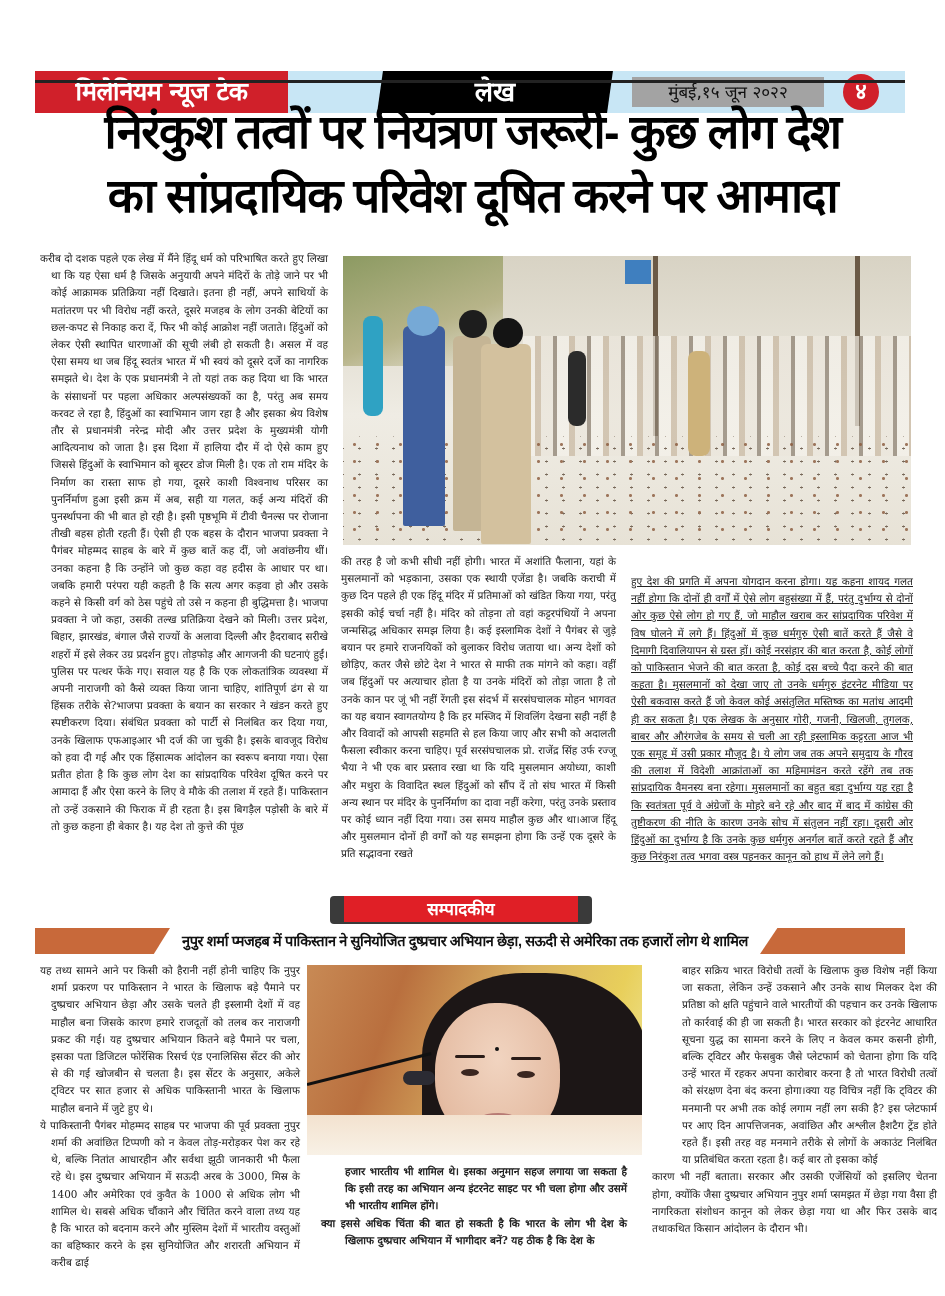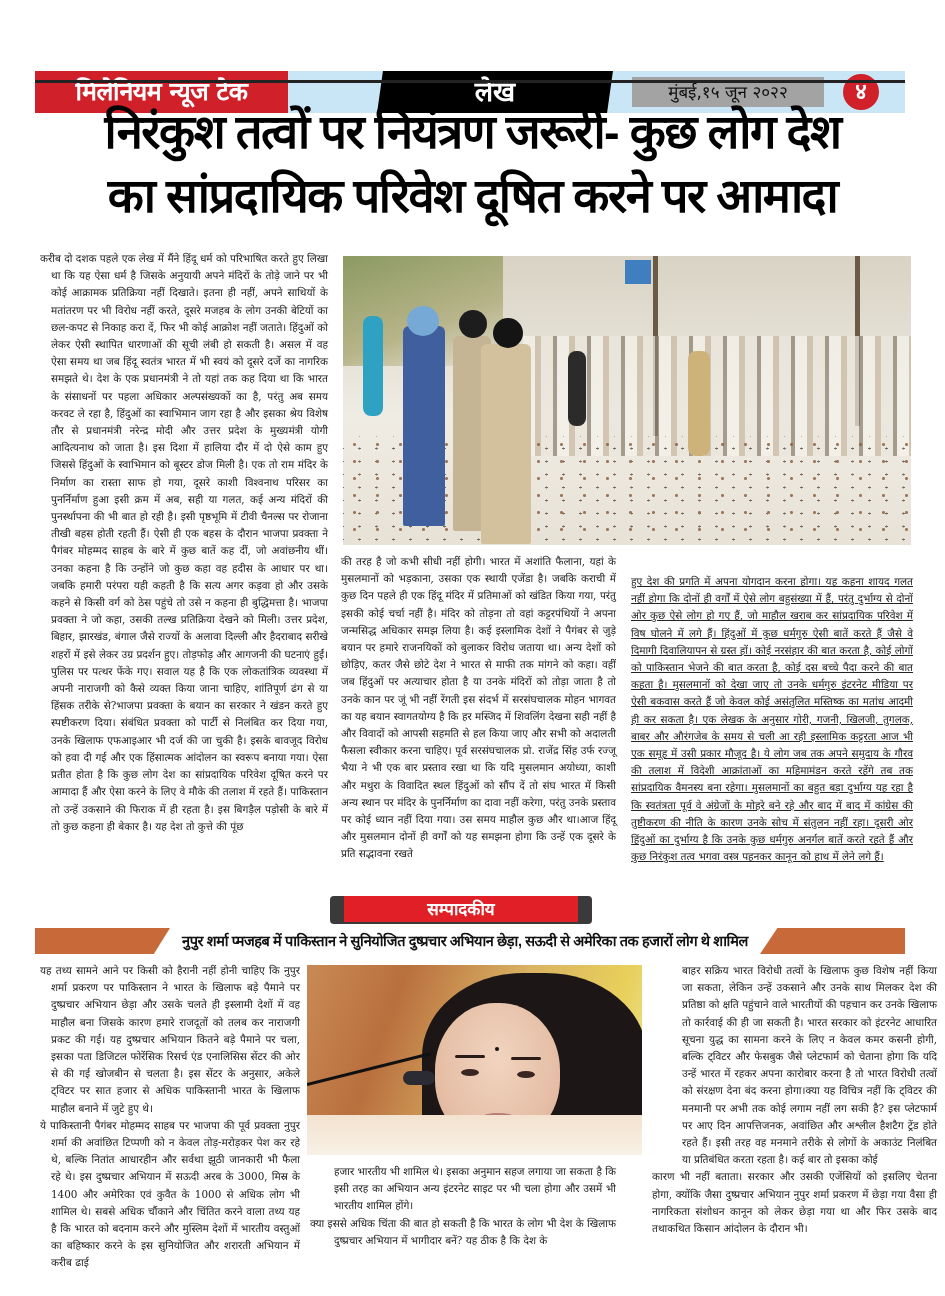--- a/index.html
+++ b/index.html
@@ -72,21 +72,21 @@
                         color: #fff; font-weight: bold; font-size: 17px; line-height: 26px; text-align: center; }
   .sub-banner { position: absolute; left: 35px; top: 928px; width: 870px; height: 26px; }
   .sub-banner .bar { position: absolute; top: 0; height: 26px; background: #c8693a; }
   .sub-banner .bar-left { left: 0; width: 135px; clip-path: polygon(0 0, 100% 0, 88% 100%, 0 100%); }
   .sub-banner .bar-right { right: 0; width: 145px; clip-path: polygon(12% 0, 100% 0, 100% 100%, 0 100%); }
   .sub-banner .sub-text { position: absolute; left: 130px; width: 600px; top: 0; height: 26px; text-align: center;
                           font-family: "Liberation Sans", sans-serif; font-weight: bold; font-size: 14.5px; line-height: 26px;
                           color: #111; letter-spacing: -0.4px; white-space: nowrap; }
 
   .col-e1 { left: 32px; top: 962px; width: 268px; height: 290px; }
-  .col-e2 { left: 302px; top: 1163px; width: 314px; height: 95px; }
+  .col-e2 { left: 313px; top: 1163px; width: 314px; height: 95px; font-weight: bold; }
   .col-e3 { left: 652px; top: 962px; width: 285px; height: 290px; }
   .col-e3 p.indent { padding-left: 30px; }
 </style>
 </head>
 <body>
 
 <header class="masthead">
   <div class="brand">मिलेनियम न्यूज टेक</div>
   <div class="section-tag">
     <span>लेख</span>
@@ -161,14 +161,14 @@
   <div class="portrait-mic-head"></div>
 </div>
 
 <div class="col col-e2">
   <p class="hang" style="padding-left:24px;text-indent:0;">हजार भारतीय भी शामिल थे। इसका अनुमान सहज लगाया जा सकता है कि इसी तरह का अभियान अन्य इंटरनेट साइट पर भी चला होगा और उसमें भी भारतीय शामिल होंगे।</p>
   <p class="hang" style="padding-left:24px;text-indent:-24px;">क्या इससे अधिक चिंता की बात हो सकती है कि भारत के लोग भी देश के खिलाफ दुष्प्रचार अभियान में भागीदार बनें? यह ठीक है कि देश के</p>
 </div>
 
 <div class="col col-e3">
   <p class="indent">बाहर सक्रिय भारत विरोधी तत्वों के खिलाफ कुछ विशेष नहीं किया जा सकता, लेकिन उन्हें उकसाने और उनके साथ मिलकर देश की प्रतिष्ठा को क्षति पहुंचाने वाले भारतीयों की पहचान कर उनके खिलाफ तो कार्रवाई की ही जा सकती है। भारत सरकार को इंटरनेट आधारित सूचना युद्ध का सामना करने के लिए न केवल कमर कसनी होगी, बल्कि ट्विटर और फेसबुक जैसे प्लेटफार्म को चेताना होगा कि यदि उन्हें भारत में रहकर अपना कारोबार करना है तो भारत विरोधी तत्वों को संरक्षण देना बंद करना होगा।क्या यह विचित्र नहीं कि ट्विटर की मनमानी पर अभी तक कोई लगाम नहीं लग सकी है? इस प्लेटफार्म पर आए दिन आपत्तिजनक, अवांछित और अश्लील हैशटैग ट्रेंड होते रहते हैं। इसी तरह वह मनमाने तरीके से लोगों के अकाउंट निलंबित या प्रतिबंधित करता रहता है। कई बार तो इसका कोई</p>
-  <p>कारण भी नहीं बताता। सरकार और उसकी एजेंसियों को इसलिए चेतना होगा, क्योंकि जैसा दुष्प्रचार अभियान नुपुर शर्मा प्रकरण में छेड़ा गया वैसा ही नागरिकता संशोधन कानून को लेकर छेड़ा गया था और फिर उसके बाद तथाकथित किसान आंदोलन के दौरान भी।</p>
+  <p>कारण भी नहीं बताता। सरकार और उसकी एजेंसियों को इसलिए चेतना होगा, क्योंकि जैसा दुष्प्रचार अभियान नुपुर शर्मा प्समझत में छेड़ा गया वैसा ही नागरिकता संशोधन कानून को लेकर छेड़ा गया था और फिर उसके बाद तथाकथित किसान आंदोलन के दौरान भी।</p>
 </div>
 
 </body></html>

